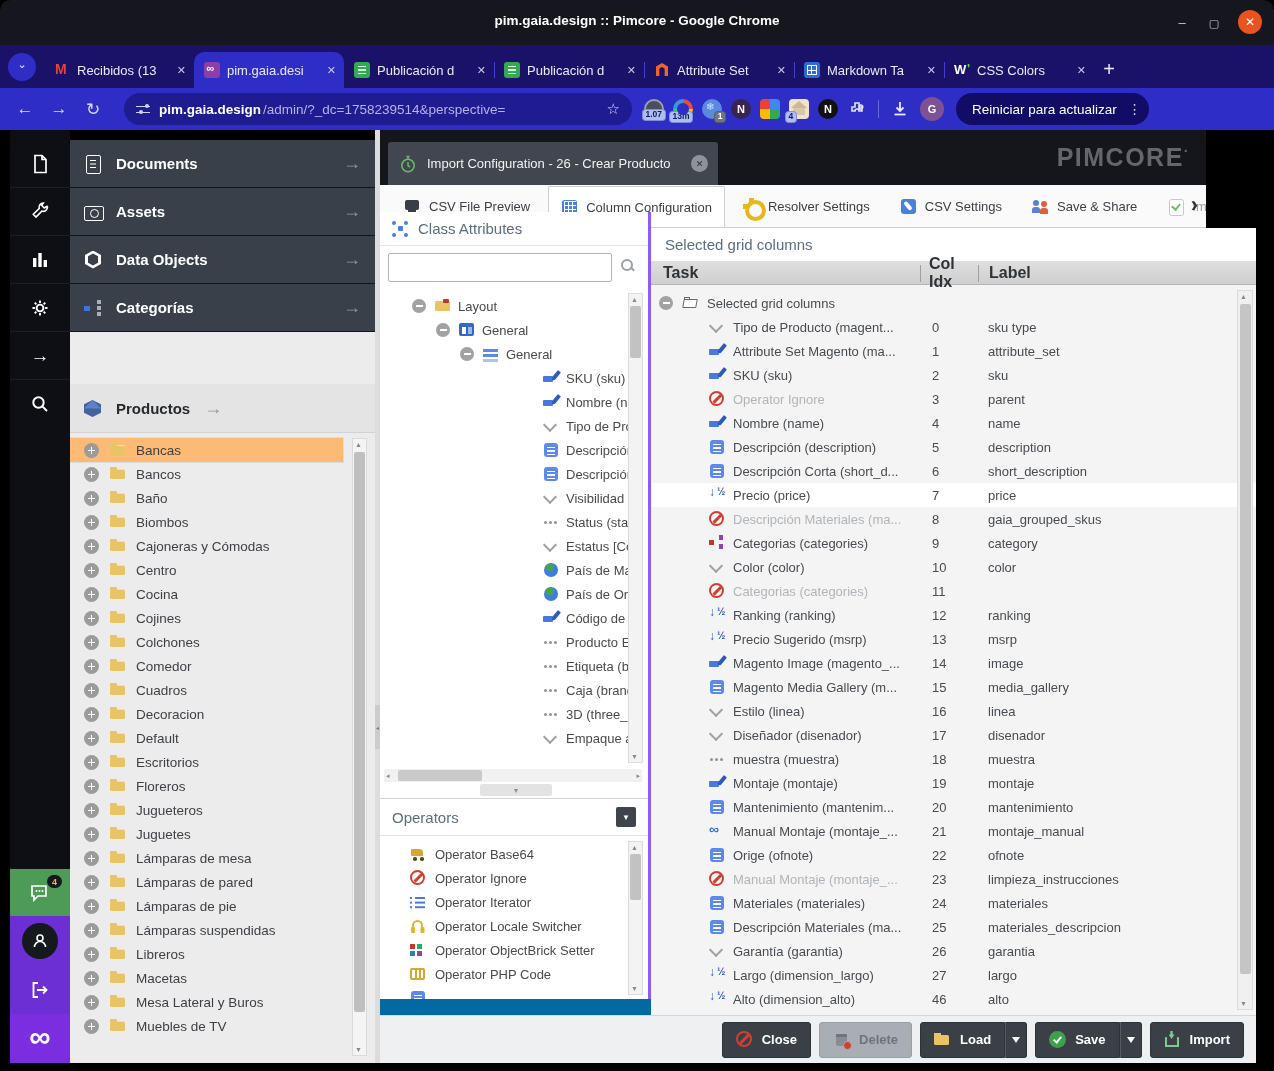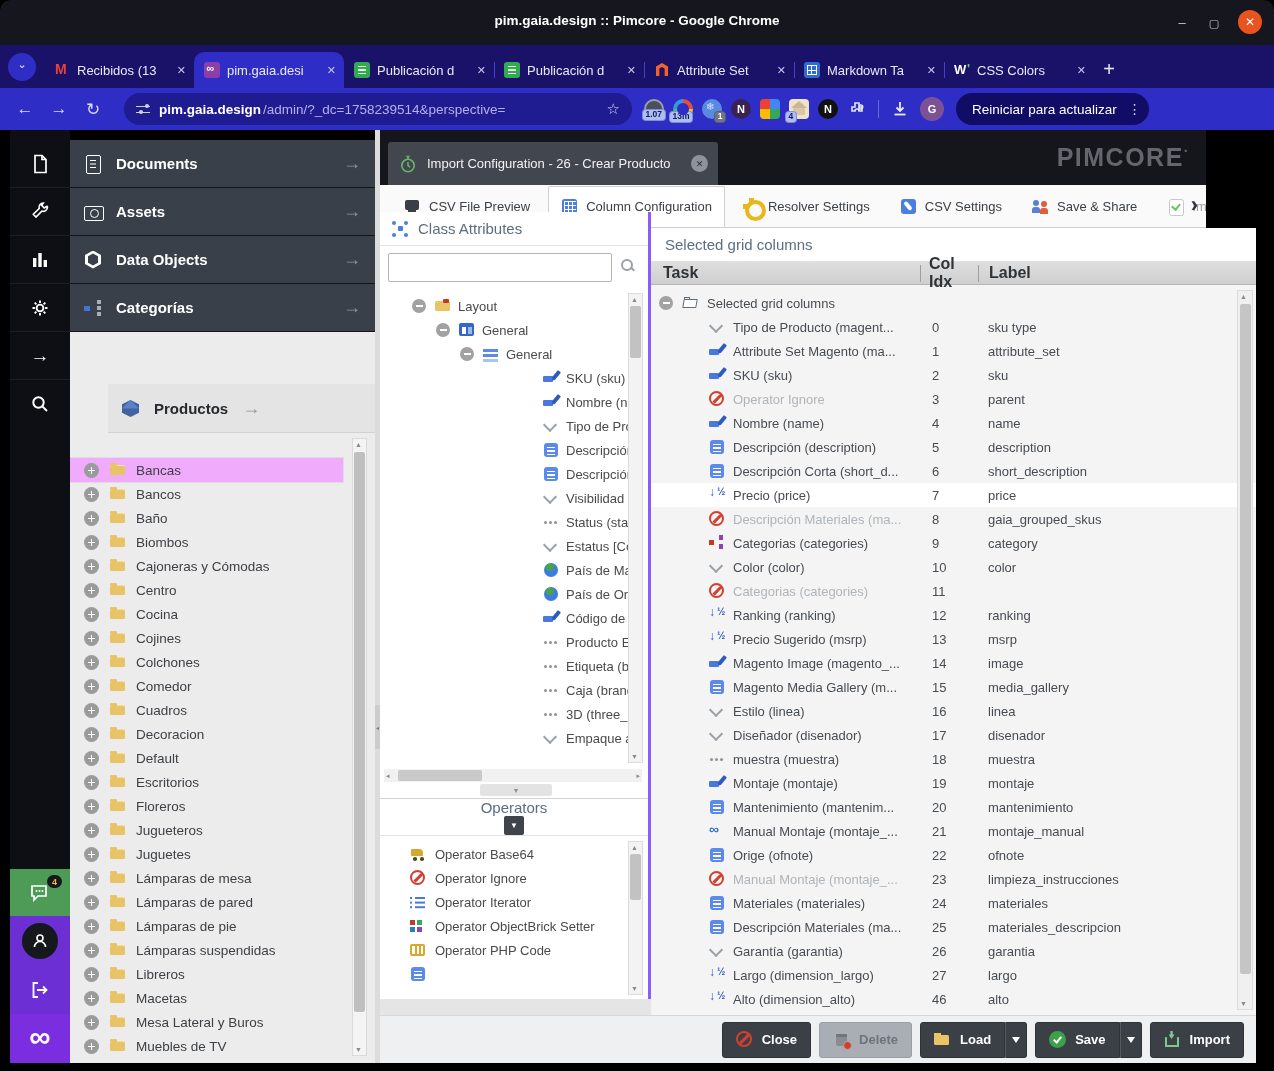--- a/index.html
+++ b/index.html
@@ -105,62 +105,62 @@
 
   
   .accordion{position:absolute;left:70px;top:0;width:305px;height:933px;background:#ececec;}
   .acc-top{position:absolute;left:0;top:0;width:100%;height:10px;background:#000;}
   .acc-sections{position:absolute;left:0;top:10px;width:100%;}
   .acc-header{height:48px;background:#3a4049;border-bottom:1px solid #14161a;display:flex;align-items:center;padding:13px 14px;gap:14px;color:#fff;font-size:15px;font-weight:700;}
   .acc-header .grow{flex:1;}
   .acc-arrow{color:#8f969e;font-size:18px;font-weight:400;}
   .acc-arrow::before{content:'→';}
   .acc-prod{position:absolute;left:0;top:254px;width:100%;height:49px;background:#e4e4e4;border-bottom:1px solid #d2d2d2;
-      display:flex;align-items:center;padding:0 14px;gap:14px;color:#26292d;font-size:15px;font-weight:700;margin-left:38px;}
+      display:flex;align-items:center;padding:0 14px;gap:14px;color:#26292d;font-size:15px;font-weight:700;}
   .sicon{width:18px;height:18px;position:relative;flex:0 0 18px;}
   .sicon::before,.sicon::after{content:'';position:absolute;}
   [data-sicon="documents"]::before{left:2px;top:0;width:13px;height:17px;border:1.7px solid #fff;border-radius:2px;}
   [data-sicon="documents"]::after{left:6px;top:5px;width:6px;height:1.6px;background:#fff;box-shadow:0 3.5px 0 #fff,0 7px 0 #fff;}
   [data-sicon="assets"]::before{left:0;top:3px;width:18px;height:13px;border:1.7px solid #fff;border-radius:2px;}
   [data-sicon="assets"]::after{left:5.5px;top:6.5px;width:7px;height:7px;border:1.7px solid #fff;border-radius:50%;}
   [data-sicon="data-objects"]::before{left:1px;top:0;width:16px;height:18px;background:#fff;clip-path:polygon(50% 0,100% 25%,100% 75%,50% 100%,0 75%,0 25%);}
   [data-sicon="data-objects"]::after{left:3.6px;top:2.9px;width:10.8px;height:12.2px;background:#3a4049;clip-path:polygon(50% 0,100% 25%,100% 75%,50% 100%,0 75%,0 25%);}
   [data-sicon="categorias"]::before{left:0;top:7px;width:5.5px;height:5.5px;background:#3f74e0;}
   [data-sicon="categorias"]::after{right:1px;top:1px;width:4.5px;height:4.5px;background:#a9afb6;box-shadow:0 6px 0 #a9afb6,0 12px 0 #a9afb6;}
   [data-sicon="productos"]::before{left:0;top:1px;width:17px;height:17px;background:#44639e;clip-path:polygon(50% 0,100% 25%,100% 75%,50% 100%,0 75%,0 25%);}
   [data-sicon="productos"]::after{left:0;top:1px;width:17px;height:8.5px;background:#5b82c8;clip-path:polygon(50% 0,100% 100%,0 100%);}
 
   .folder-tree{position:absolute;left:0;top:303px;width:100%;bottom:0;background:#ececec;overflow:hidden;padding-top:5px;}
   .folder-row{height:24px;display:flex;align-items:center;gap:9px;padding-left:14px;color:#3d4045;font-size:13.5px;}
-  .folder-row:first-child{background:#f0abfc;outline:1px solid #dedede;width:273px;margin-top:20px;}
+  .folder-row:first-child{background:#fdba74;outline:1px solid #dedede;width:273px;}
   .tree-scroll{position:absolute;right:8px;top:308px;width:15px;height:618px;background:#f4f4f4;border:1px solid #dadada;}
   .tree-scroll .thumb{position:absolute;left:1px;top:13px;width:11px;height:560px;background:#bfbfbf;border-radius:2px;}
   .scroll-up{position:absolute;left:2px;top:2px;font-size:7px;color:#8a8a8a;}
   .scroll-up::before{content:'▲';}
   .scroll-dn{position:absolute;left:2px;bottom:2px;font-size:7px;color:#8a8a8a;}
   .scroll-dn::before{content:'▼';}
 
   .splitter{position:absolute;left:375px;top:0;width:5px;height:933px;background:#dcdcdc;}
   .splitter .handle{position:absolute;left:0;top:575px;width:5px;height:44px;background:#cccccc;color:#7d7d7d;
       font-size:6px;display:flex;align-items:center;justify-content:center;}
   .splitter .handle::before{content:'◂';}
 
   
-  .main{position:absolute;left:380px;top:0;width:826px;height:933px;background:#e5e5e5;}
+  .main{position:absolute;left:380px;top:0;width:826px;height:933px;background:#0369a1;}
   .main-header{position:absolute;left:0;top:0;width:100%;height:55px;background:#15151c;}
   .doc-tab{position:absolute;left:8px;top:12px;width:330px;height:43px;background:#42464e;border-radius:3px 3px 0 0;
       display:flex;align-items:center;gap:9px;padding:0 10px;color:#f2f2f2;font-size:13px;}
   .doc-tab-close{width:17px;height:17px;border-radius:50%;background:#8d9399;color:#2c2f33;font-size:9px;font-weight:700;
       display:flex;align-items:center;justify-content:center;}
   .doc-tab-close::before{content:'✕';}
   .pim-logo{position:absolute;right:16px;top:13px;color:#63666c;font-size:25px;font-weight:700;letter-spacing:1.5px;}
   .pim-logo::after{content:'·';font-size:14px;vertical-align:top;}
 
   .subtabs{position:absolute;left:0;top:55px;width:100%;height:43px;background:#fafafa;border-bottom:1px solid #cfcfcf;
-      display:flex;align-items:center;padding-left:12px;gap:6px;overflow:hidden;}
+      display:flex;align-items:flex-end;padding-left:12px;gap:6px;overflow:hidden;}
   .stab{height:42px;display:flex;align-items:center;gap:8px;padding:0 12px;font-size:13px;color:#3c4147;white-space:nowrap;}
   .stab[data-active="true"]{background:#fff;border:1px solid #cfcfcf;border-bottom:1px solid #fff;margin-bottom:-1px;border-radius:2px 2px 0 0;}
   .stab[data-dim="true"]{color:#9aa0a6;}
   .subtab-more{position:absolute;right:8px;top:62px;color:#2f343a;font-size:22px;font-weight:700;}
   .subtab-more::before{content:'›';}
   .sticon{width:17px;height:17px;position:relative;flex:0 0 17px;}
   .sticon::before,.sticon::after{content:'';position:absolute;}
   [data-stab="monitor"]::before{left:1px;top:2px;width:14px;height:10px;background:#3a3f46;border-radius:2px;}
   [data-stab="monitor"]::after{left:4px;top:12px;width:8px;height:3px;background:#3a3f46;}
   [data-stab="grid"]::before{left:1px;top:1px;width:15px;height:15px;border-radius:2.5px;background:#4a7fe0;}
@@ -202,21 +202,21 @@
   .ap-hscroll{position:absolute;left:4px;top:557px;width:258px;height:13px;background:#f1f1f1;}
   .ap-hscroll .thumb{position:absolute;left:14px;top:1px;width:84px;height:11px;background:#c9c9c9;border-radius:2px;}
   .h-left{position:absolute;left:2px;top:3px;font-size:7px;color:#8a8a8a;}
   .h-left::before{content:'◂';}
   .h-right{position:absolute;right:2px;top:3px;font-size:7px;color:#8a8a8a;}
   .h-right::before{content:'▸';}
   .ap-handle{position:absolute;left:100px;top:572px;width:72px;height:12px;background:#e3e3e3;border-radius:2px;
       color:#8a9096;font-size:7px;display:flex;align-items:center;justify-content:center;}
   .ap-handle::before{content:'▼';}
   .op-header{position:absolute;left:0;top:586px;width:100%;height:38px;border-top:1px solid #d3d3d3;border-bottom:1px solid #e4e4e4;
-      display:flex;align-items:center;padding:0 12px;color:#5c6e7f;font-size:15px;background:#fff;flex-direction:column;}
+      display:flex;align-items:center;padding:0 12px;color:#5c6e7f;font-size:15px;background:#fff;}
   .op-header .grow{flex:1;}
   .op-collapse{width:20px;height:20px;background:#3f444b;border-radius:2px;color:#fff;font-size:8px;
       display:flex;align-items:center;justify-content:center;}
   .op-collapse::before{content:'▼';}
   .op-list{position:absolute;left:0;top:624px;width:250px;height:163px;overflow:hidden;padding-top:6px;}
   .op-row{height:24px;display:flex;align-items:center;gap:8px;padding-left:30px;color:#4a4a4a;font-size:13px;white-space:nowrap;}
   .op-vscroll{position:absolute;right:5px;top:629px;width:15px;height:154px;background:#f3f3f3;border:1px solid #dcdcdc;}
   .op-vscroll .thumb{position:absolute;left:1px;top:12px;width:11px;height:46px;background:#c2c2c2;border-radius:2px;}
 
   
@@ -938,20 +938,24 @@
             <div class="op-row">
               <span class="ticon" data-icon="ignore"></span>
               <span>Operator Ignore</span>
             </div>
 
             <div class="op-row">
               <span class="ticon" data-icon="iterator"></span>
               <span>Operator Iterator</span>
             </div>
 
+            <div class="op-row">
+              <span class="ticon" data-icon="locale"></span>
+              <span>Operator Locale Switcher</span>
+            </div>
 
             <div class="op-row">
               <span class="ticon" data-icon="brick"></span>
               <span>Operator ObjectBrick Setter</span>
             </div>
 
             <div class="op-row">
               <span class="ticon" data-icon="php"></span>
               <span>Operator PHP Code</span>
             </div>

